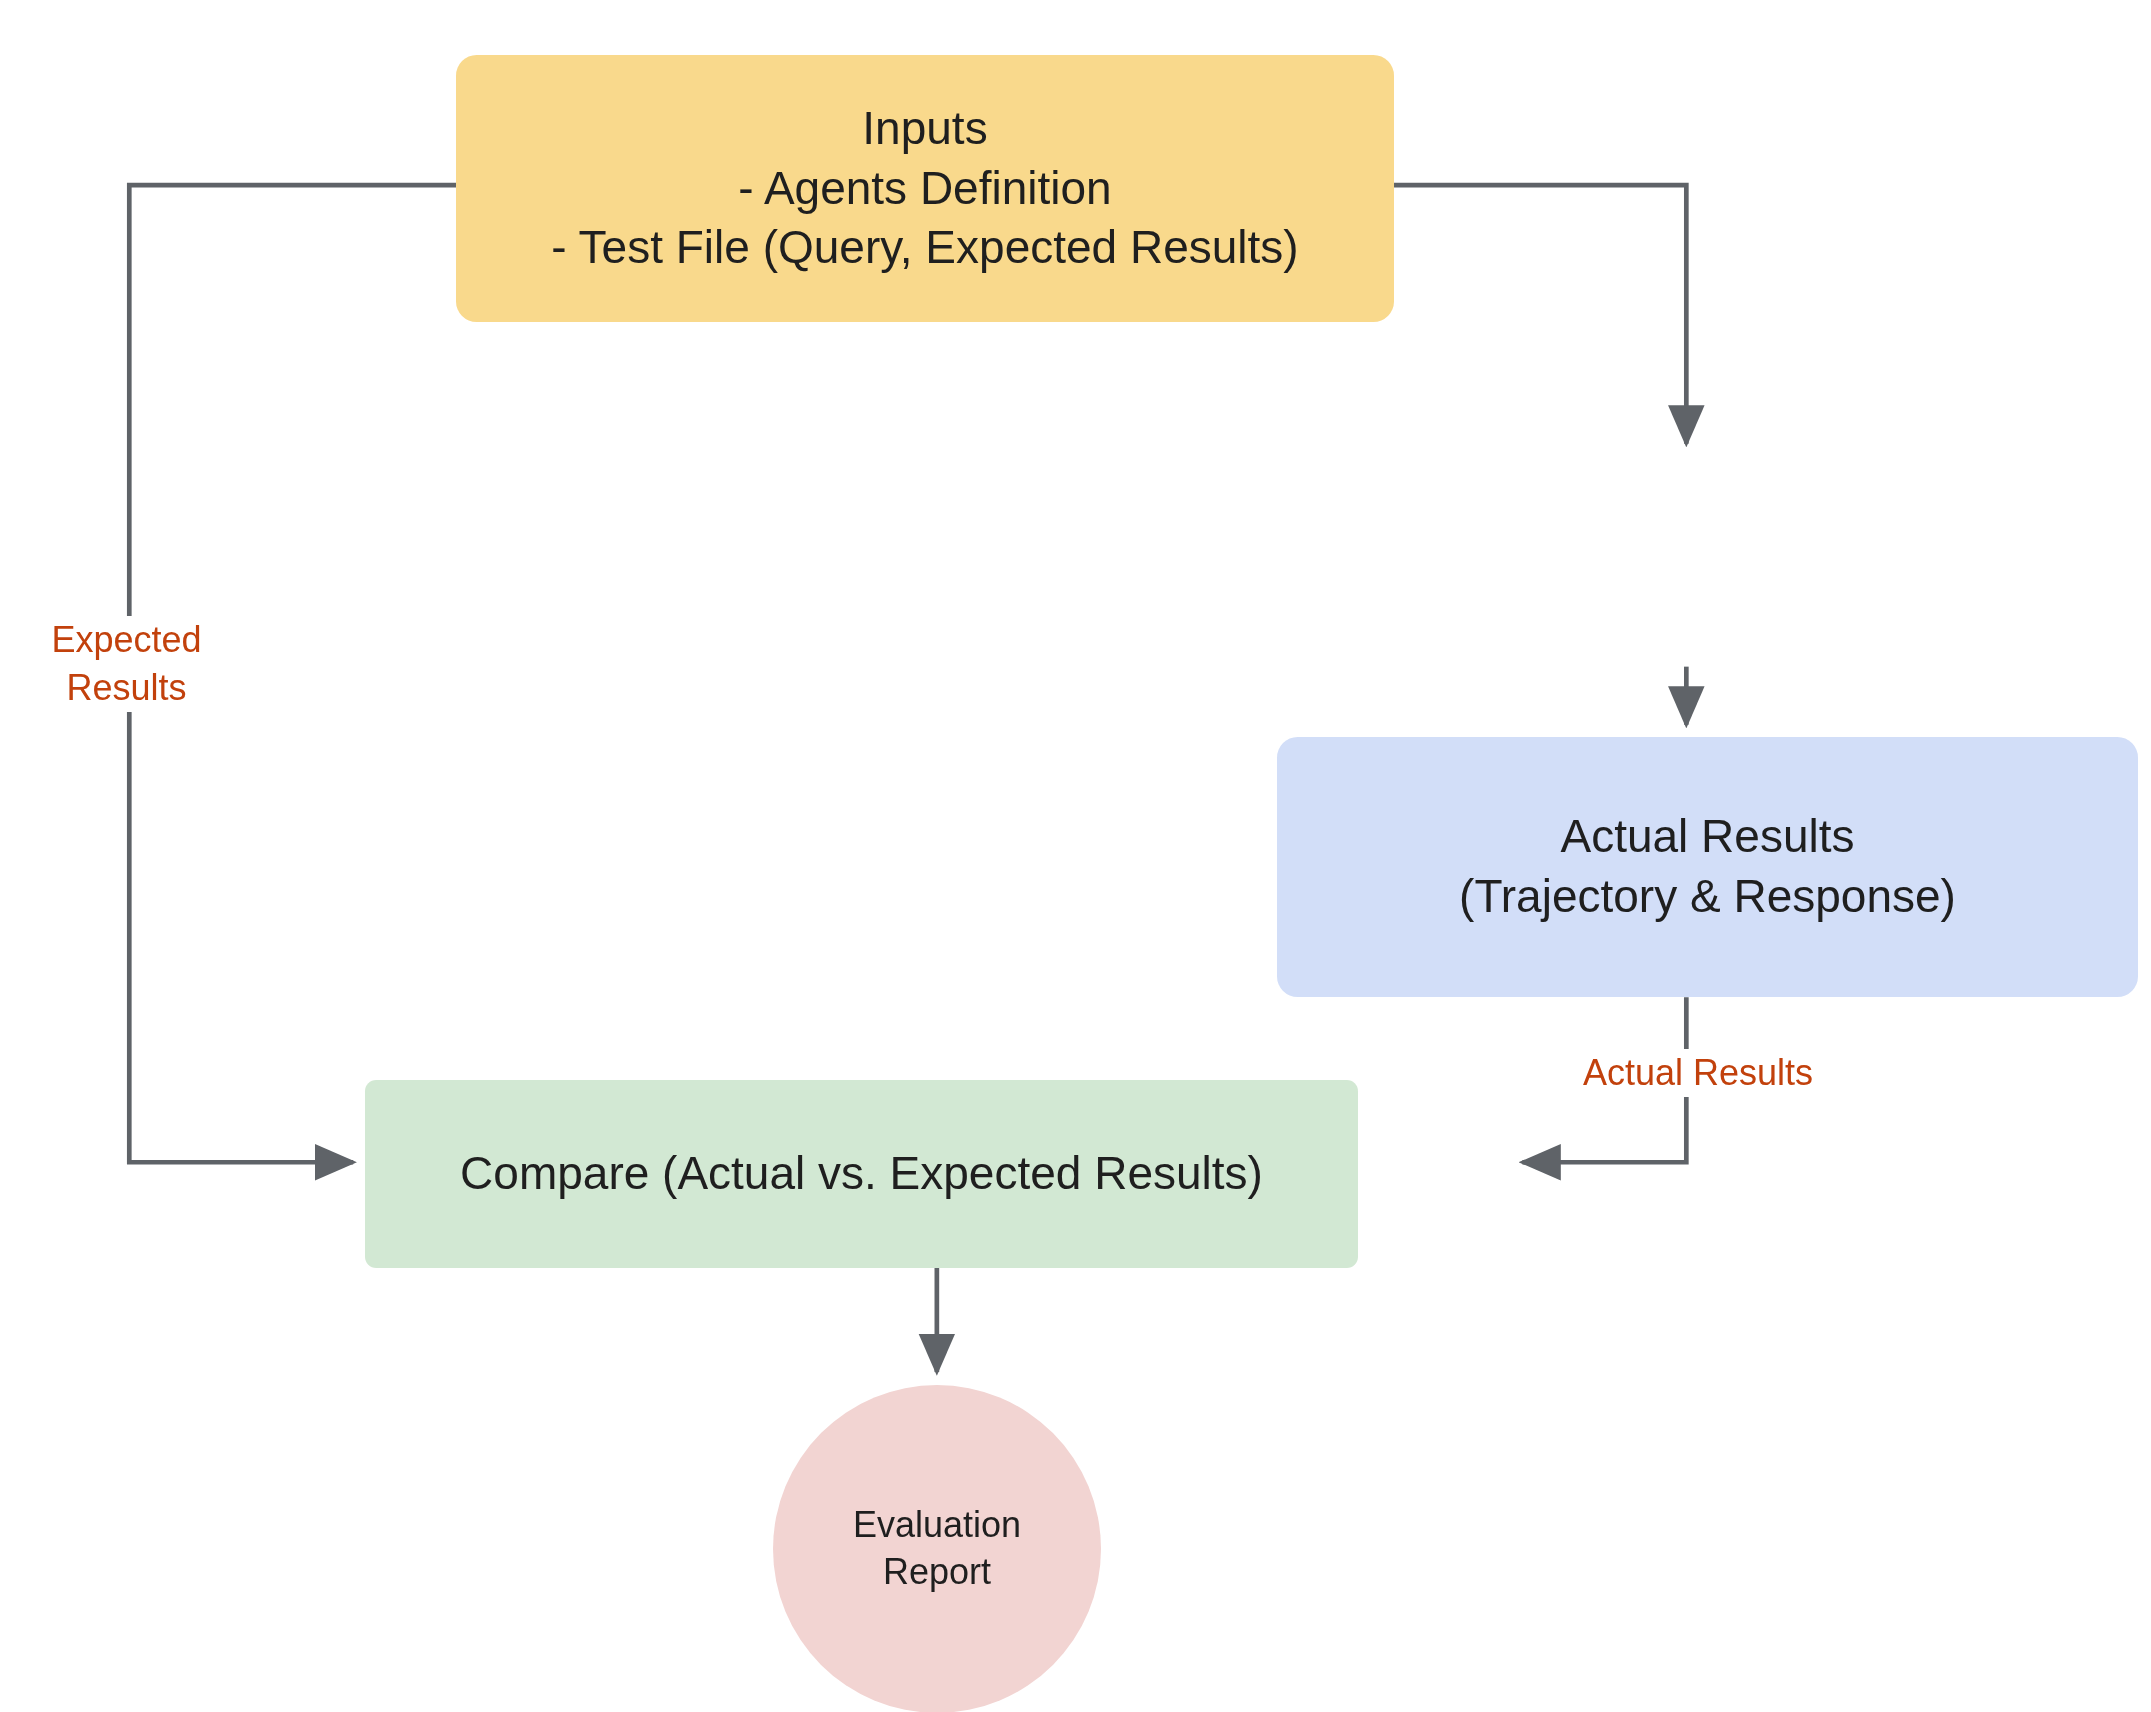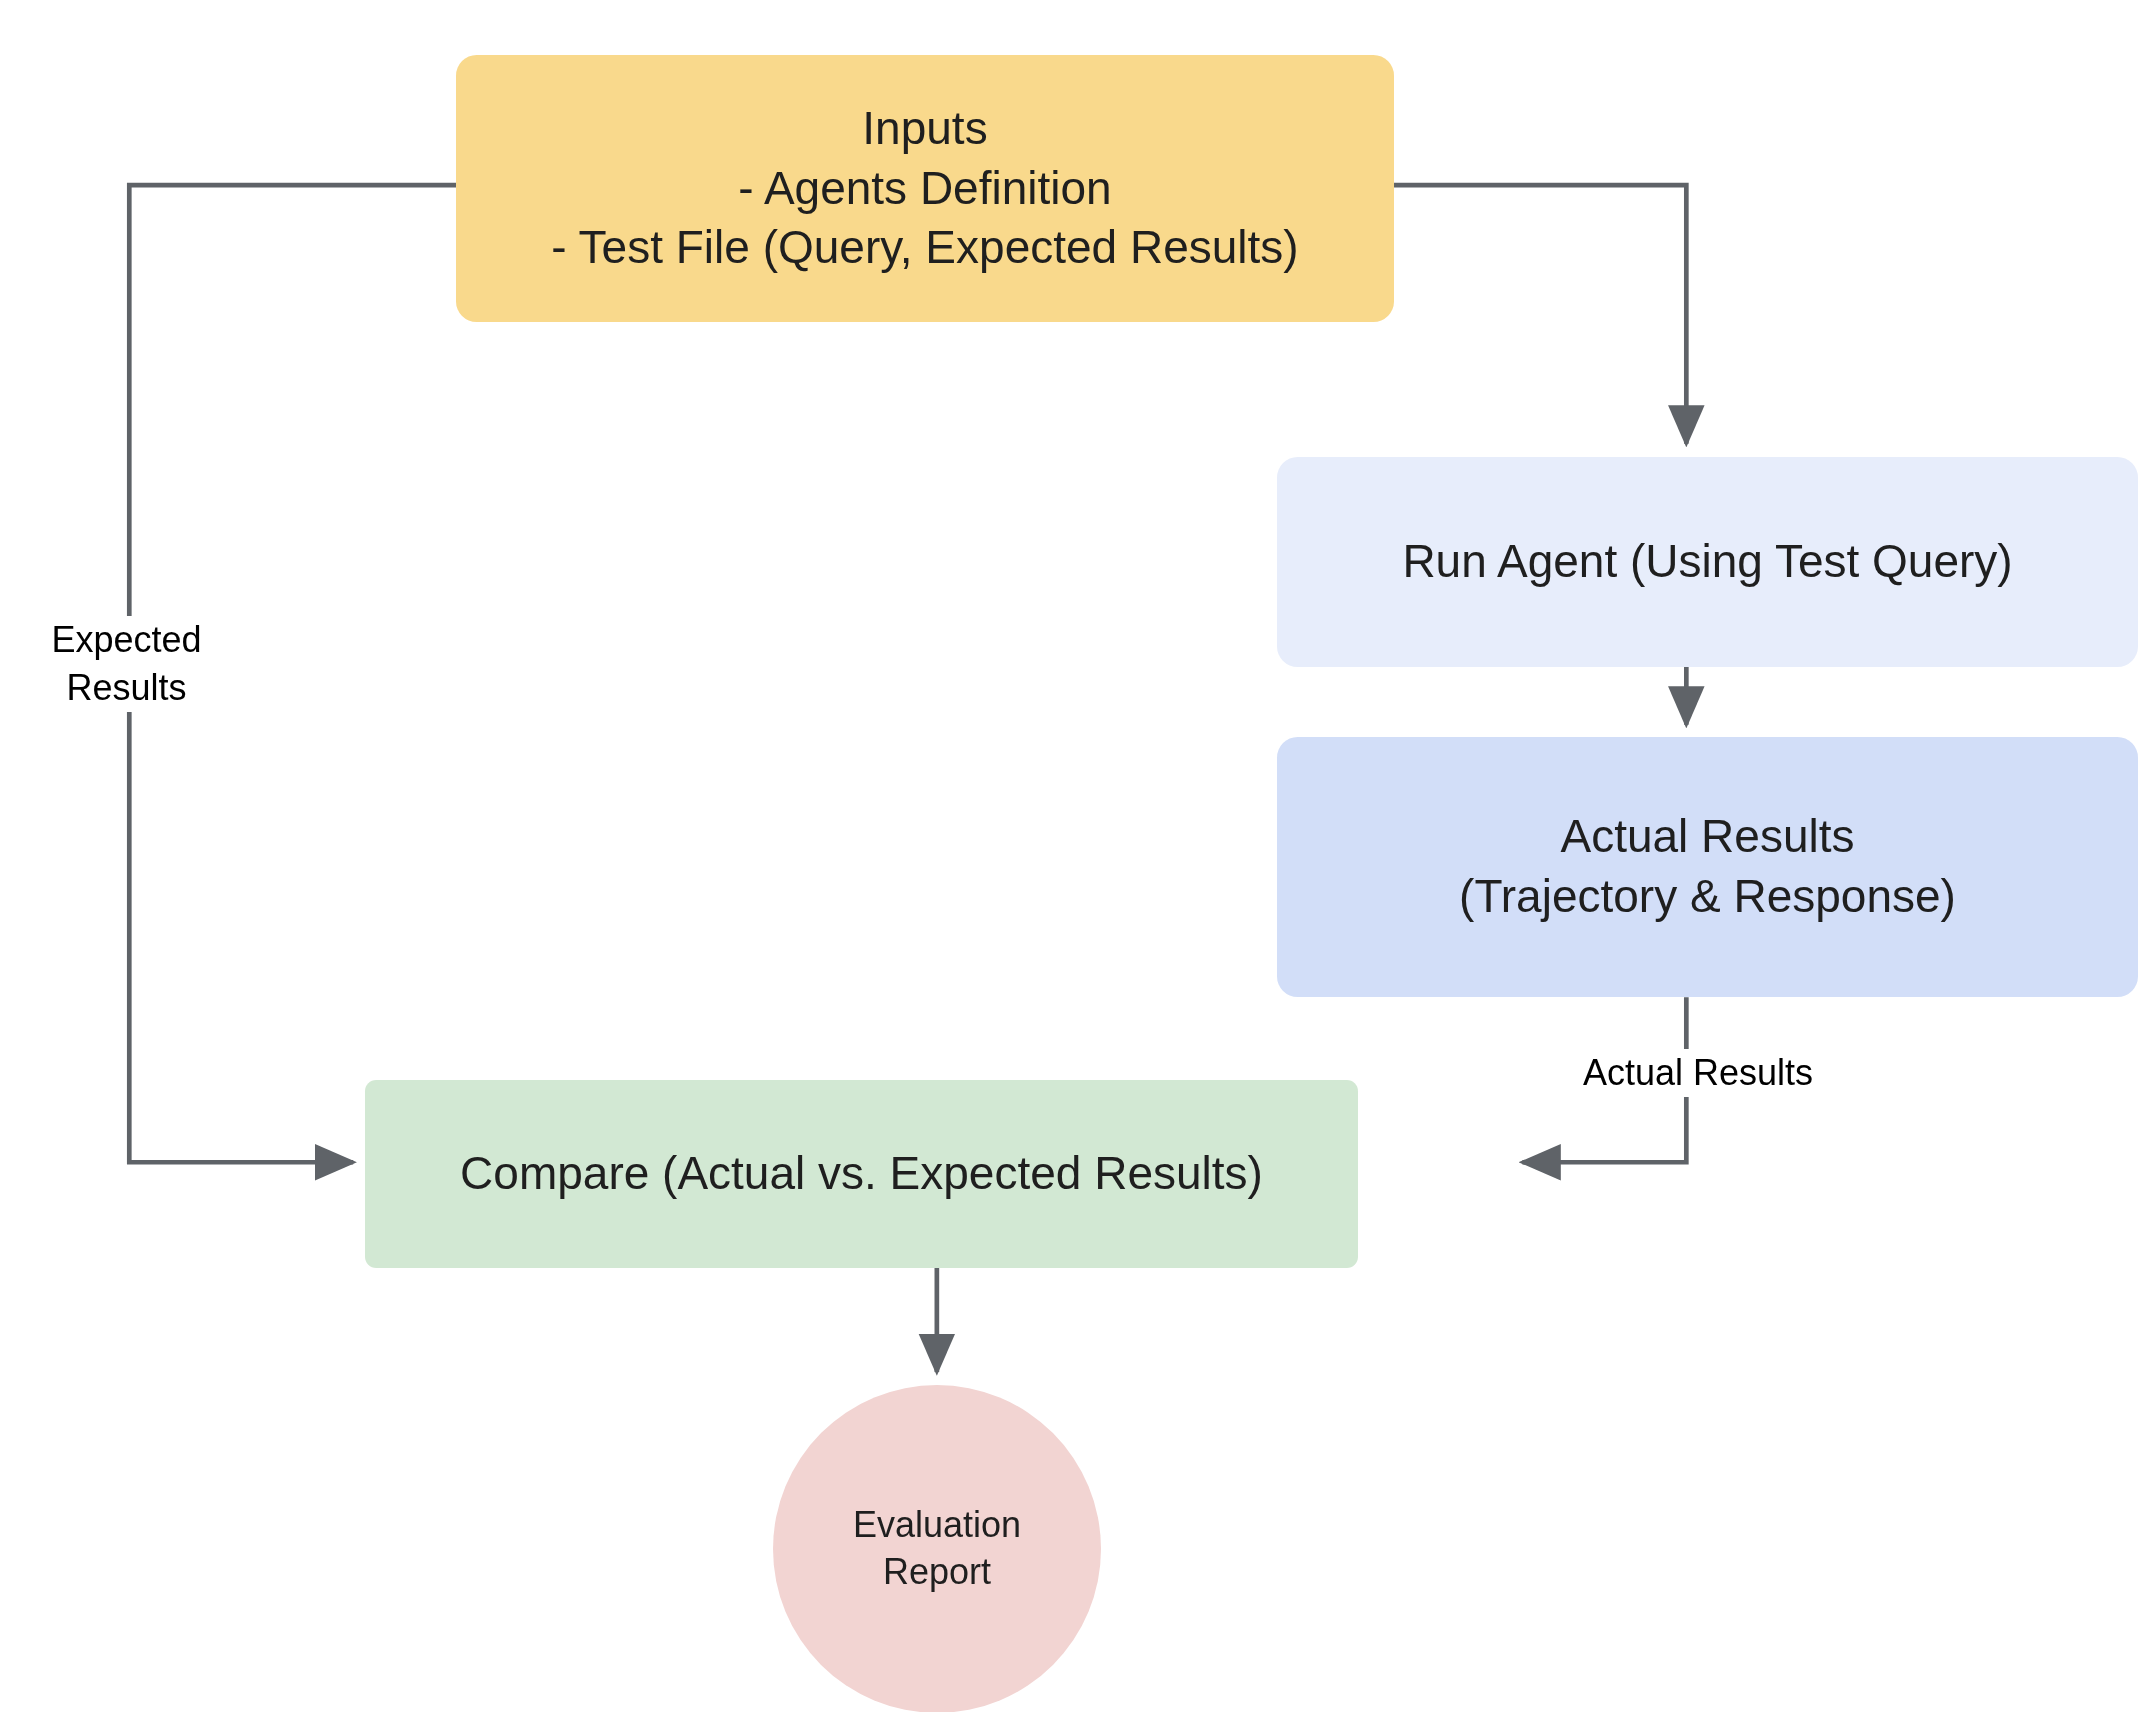--- a/index.html
+++ b/index.html
@@ -79,21 +79,21 @@
     left: 773px;
     top: 1365px;
     width: 328px;
     height: 328px;
     background: #F2D4D2;
     border-radius: 50%;
     font-size: 36px;
   }
   .edge-label {
     position: absolute;
-    color: #000000;
+    color: #c2410c;
     font-size: 36px;
     line-height: 1.33;
     white-space: pre-line;
     text-align: center;
     z-index: 3;
     background: #ffffff;
   }
   .edge-label-expected {
     left: 28px;
     top: 596px;
@@ -126,21 +126,20 @@
 
     <path d="M 1800,1043 L 1800,1219 L 1625,1219" fill="none" stroke="#5F6368" stroke-width="5" marker-end="url(#arrowhead)"></path>
 
     <path d="M 1000,1331 L 1000,1443" fill="none" stroke="#5F6368" stroke-width="5" marker-end="url(#arrowhead)"></path>
   </svg>
 
   <div class="node node-inputs">Inputs
 - Agents Definition
 - Test File (Query, Expected Results)</div>
 
-  <div class="node node-run-agent">Run Agent (Using Test Query)</div>
 
   <div class="node node-actual-results">Actual Results
 (Trajectory &amp; Response)</div>
 
   <div class="node node-compare">Compare (Actual vs. Expected Results)</div>
 
   <div class="node node-report">Evaluation
 Report</div>
 
   <div class="edge-label edge-label-expected">Expected

